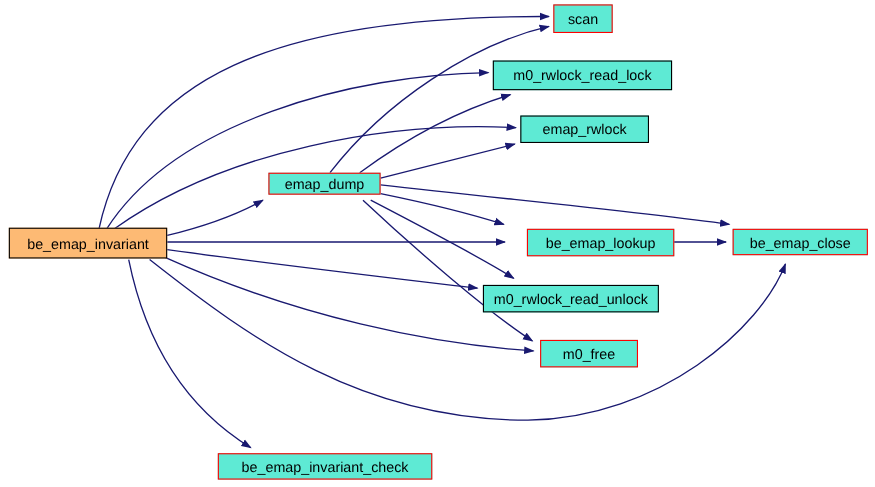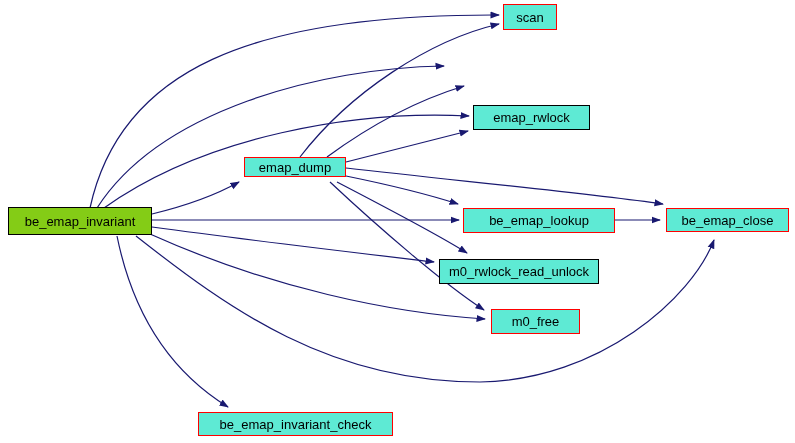--- a/index.html
+++ b/index.html
@@ -16,21 +16,21 @@
     box-sizing:border-box;
     display:flex;align-items:center;justify-content:center;
     background:#5eead4;
     border:1.5px solid #000000;
     color:#000000;
     font-size:13px;
     white-space:nowrap;
     cursor:pointer;
   }
   .node.red{border-color:#ff0000;}
-  .node.root{background:#84cc16;border-color:#000000;cursor:default;}
+  .node.root{background:#fdba74;border-color:#000000;cursor:default;}
 </style>
 </head>
 <body>
 
 <div id="canvas">
 
   <svg id="edges" width="795" height="443" viewBox="0 0 795 443" fill="none" xmlns="http://www.w3.org/2000/svg">
     <defs>
       <marker id="arrow" viewBox="0 0 10 8" refX="8.5" refY="4" markerWidth="10" markerHeight="8" markerUnits="userSpaceOnUse" orient="auto">
         <path d="M0,0.5 L9.5,4 L0,7.5 Z" fill="#191970"></path>
@@ -54,26 +54,27 @@
       <path d="M 337,182 C 387,208 442,237 467,253" marker-end="url(#arrow)"></path>
       <path d="M 330,182 C 378,227 444,284 484,310" marker-end="url(#arrow)"></path>
       <path d="M 597,220 L 660,220" marker-end="url(#arrow)"></path>
     </g>
   </svg>
 
   <div class="node root" style="left:8px;top:207px;width:144px;height:28px">be_emap_invariant</div>
 
   <div class="node red" style="left:503px;top:4px;width:54px;height:26px">scan</div>
 
+  <div class="node" style="left:448px;top:55px;width:163px;height:27px">m0_rwlock_read_lock</div>
 
   <div class="node" style="left:473px;top:105px;width:117px;height:25px">emap_rwlock</div>
 
   <div class="node red" style="left:244px;top:157px;width:102px;height:20px">emap_dump</div>
 
-  <div class="node red" style="left:463px;top:208px;width:152px;height:25px">be_emap_lookup</div>
+  <div class="node red" style="left:479px;top:208px;width:134px;height:25px">be_emap_lookup</div>
 
   <div class="node red" style="left:666px;top:208px;width:123px;height:24px">be_emap_close</div>
 
   <div class="node" style="left:439px;top:259px;width:160px;height:25px">m0_rwlock_read_unlock</div>
 
   <div class="node red" style="left:491px;top:309px;width:89px;height:25px">m0_free</div>
 
   <div class="node red" style="left:198px;top:412px;width:195px;height:24px">be_emap_invariant_check</div>
 
 </div>

